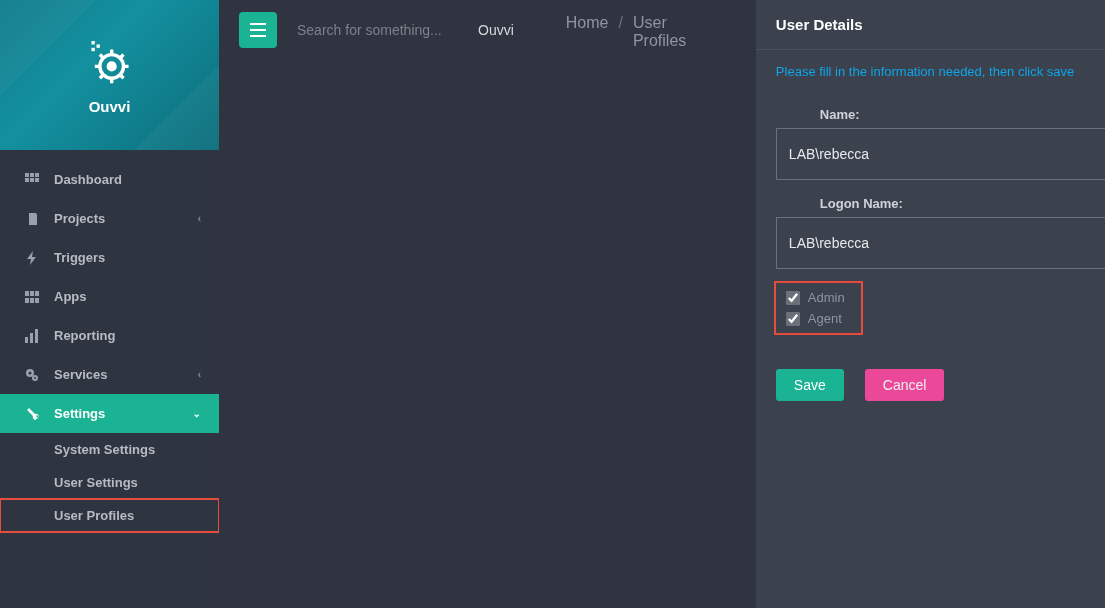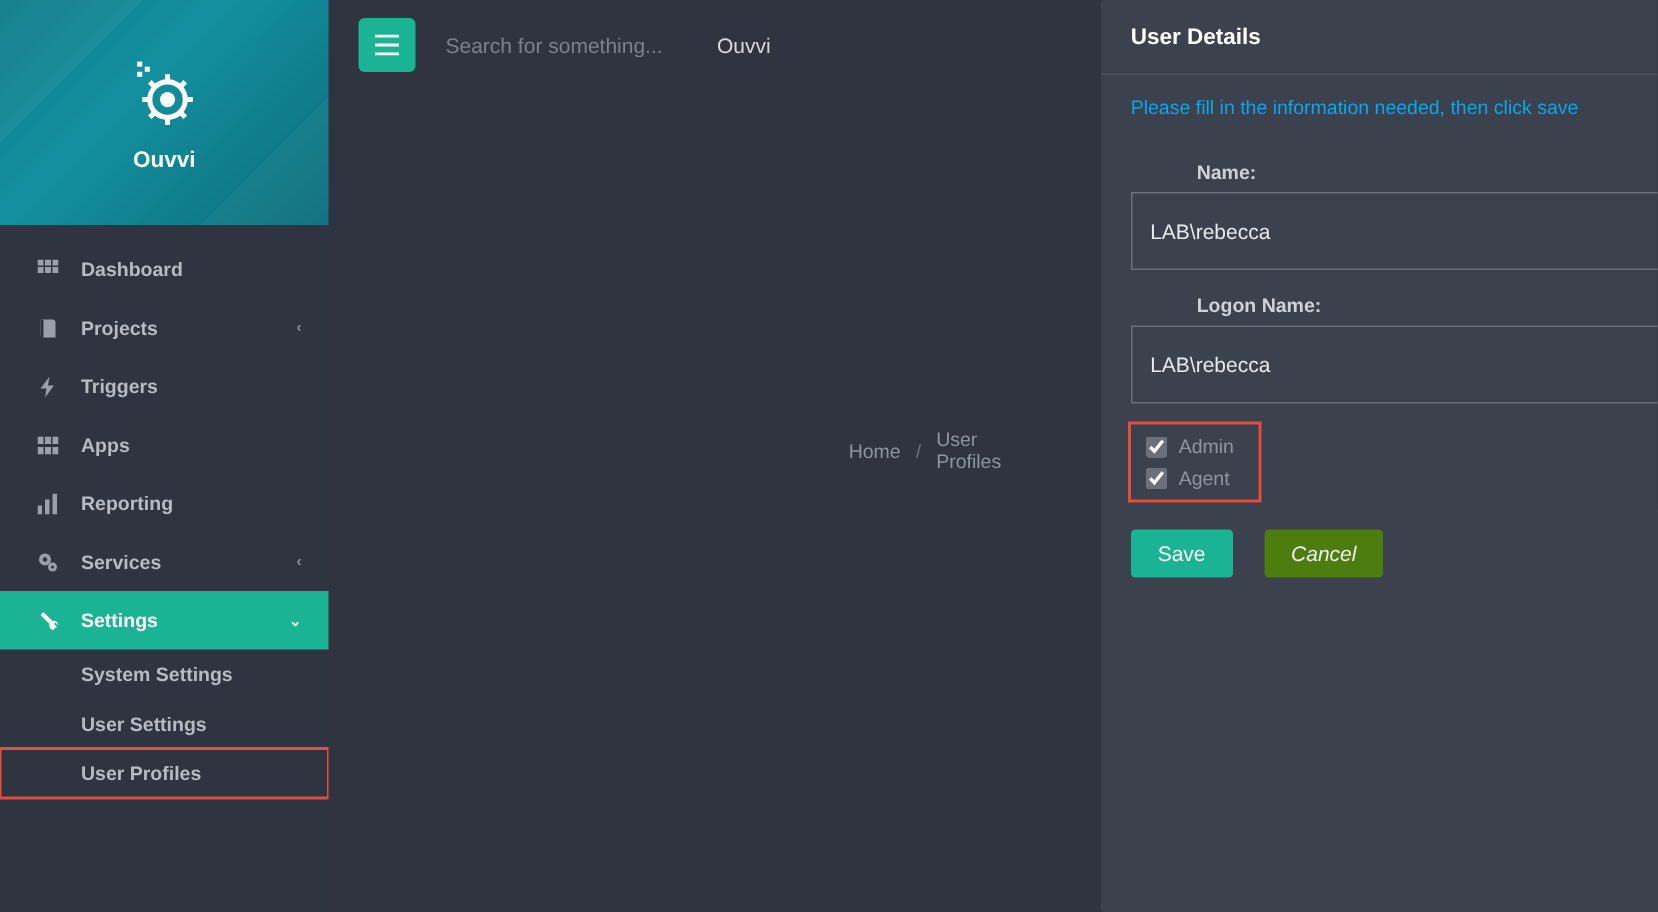--- a/index.html
+++ b/index.html
@@ -110,22 +110,22 @@
   }
   .search::placeholder { color:#7c818c; }
   .topbar-right {
     color:#d6d8dc;
     font-size:14px;
   }
 
   .breadcrumbs {
     padding:14px 28px 22px 28px;
     color:#8f95a0;
-    font-size:13px;
-    display:flex; gap:10px; align-items:center;
+    font-size:16px;
+    display:flex; gap:10px; 
   }
   .breadcrumbs .sep { color:#6b707a; }
   .breadcrumbs .current { color:#8f95a0; }
 
   .panel {
     margin:0 0 0 24px;
     background:#3b414d;
     border-radius:2px;
     overflow:hidden;
   }
@@ -155,35 +155,35 @@
     outline:none;
   }
   .check-row { display:flex; align-items:center; gap:8px; padding:3px 8px; }
   .check-row input { width:14px; height:14px; accent-color:#6b707a; cursor:pointer;}
   .check-row span { color:#8f95a0; font-size:13px; }
   .checks-wrap {
     display:inline-block;
     padding:4px 8px 4px 2px;
     outline:2px solid #e74b3e;
     outline-offset:0px;
-    margin-bottom:0;
+    margin-bottom:16px;
     margin-top:4px;
   }
 
   .btn-row { display:flex; gap:21px;margin-top:20px; }
   .btn {
     display:inline-flex; align-items:center; justify-content:center;
     padding:8px 18px;
     font-size:14px;
     border:none; border-radius:3px;
     cursor:pointer;
     color:#fff;
   }
   .btn-save { background:#1ab394; }
-  .btn-cancel { background:#4d7c0f; color:#eceef0;font-style:italic; }
+  .btn-cancel { background:#ec4899; color:#eceef0; }
 
   
   svg { display:block; }
 </style>
 </head>
 <body>
 
 <div class="app">
 
   <aside class="sidebar">

